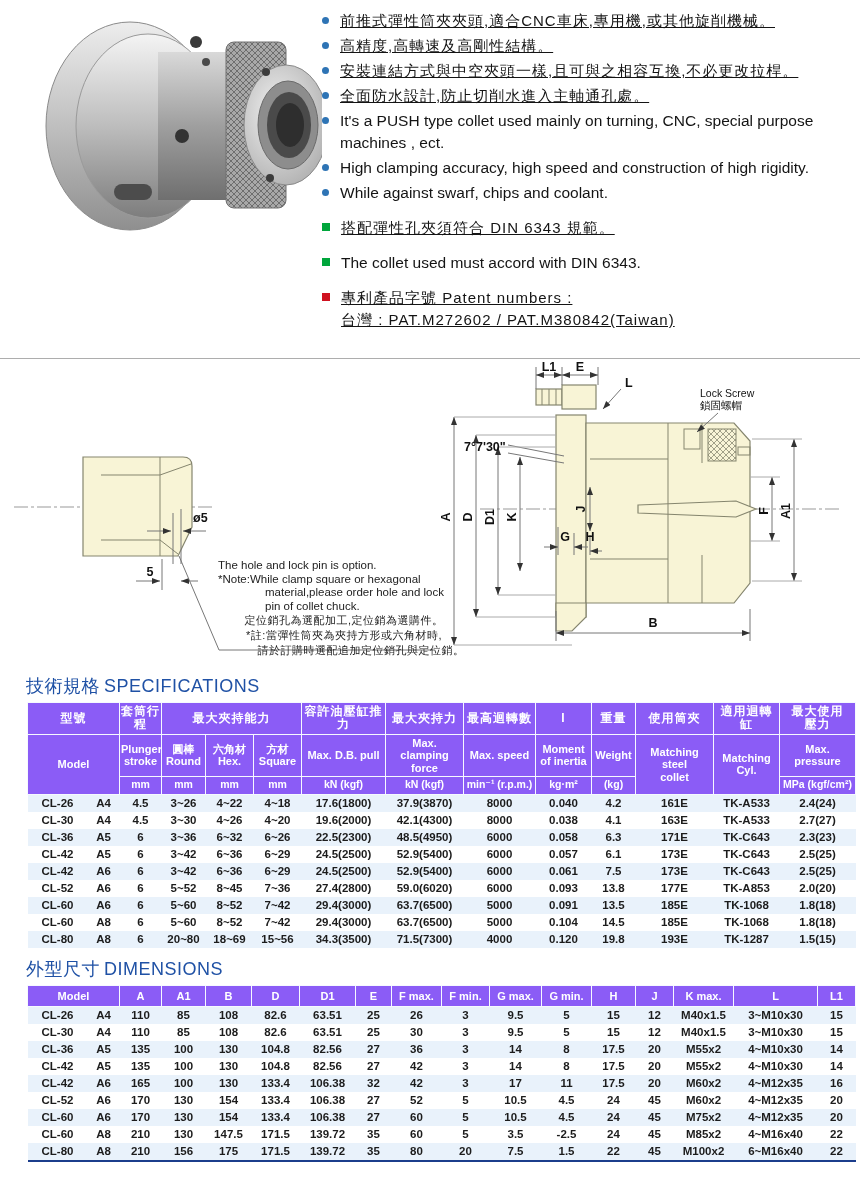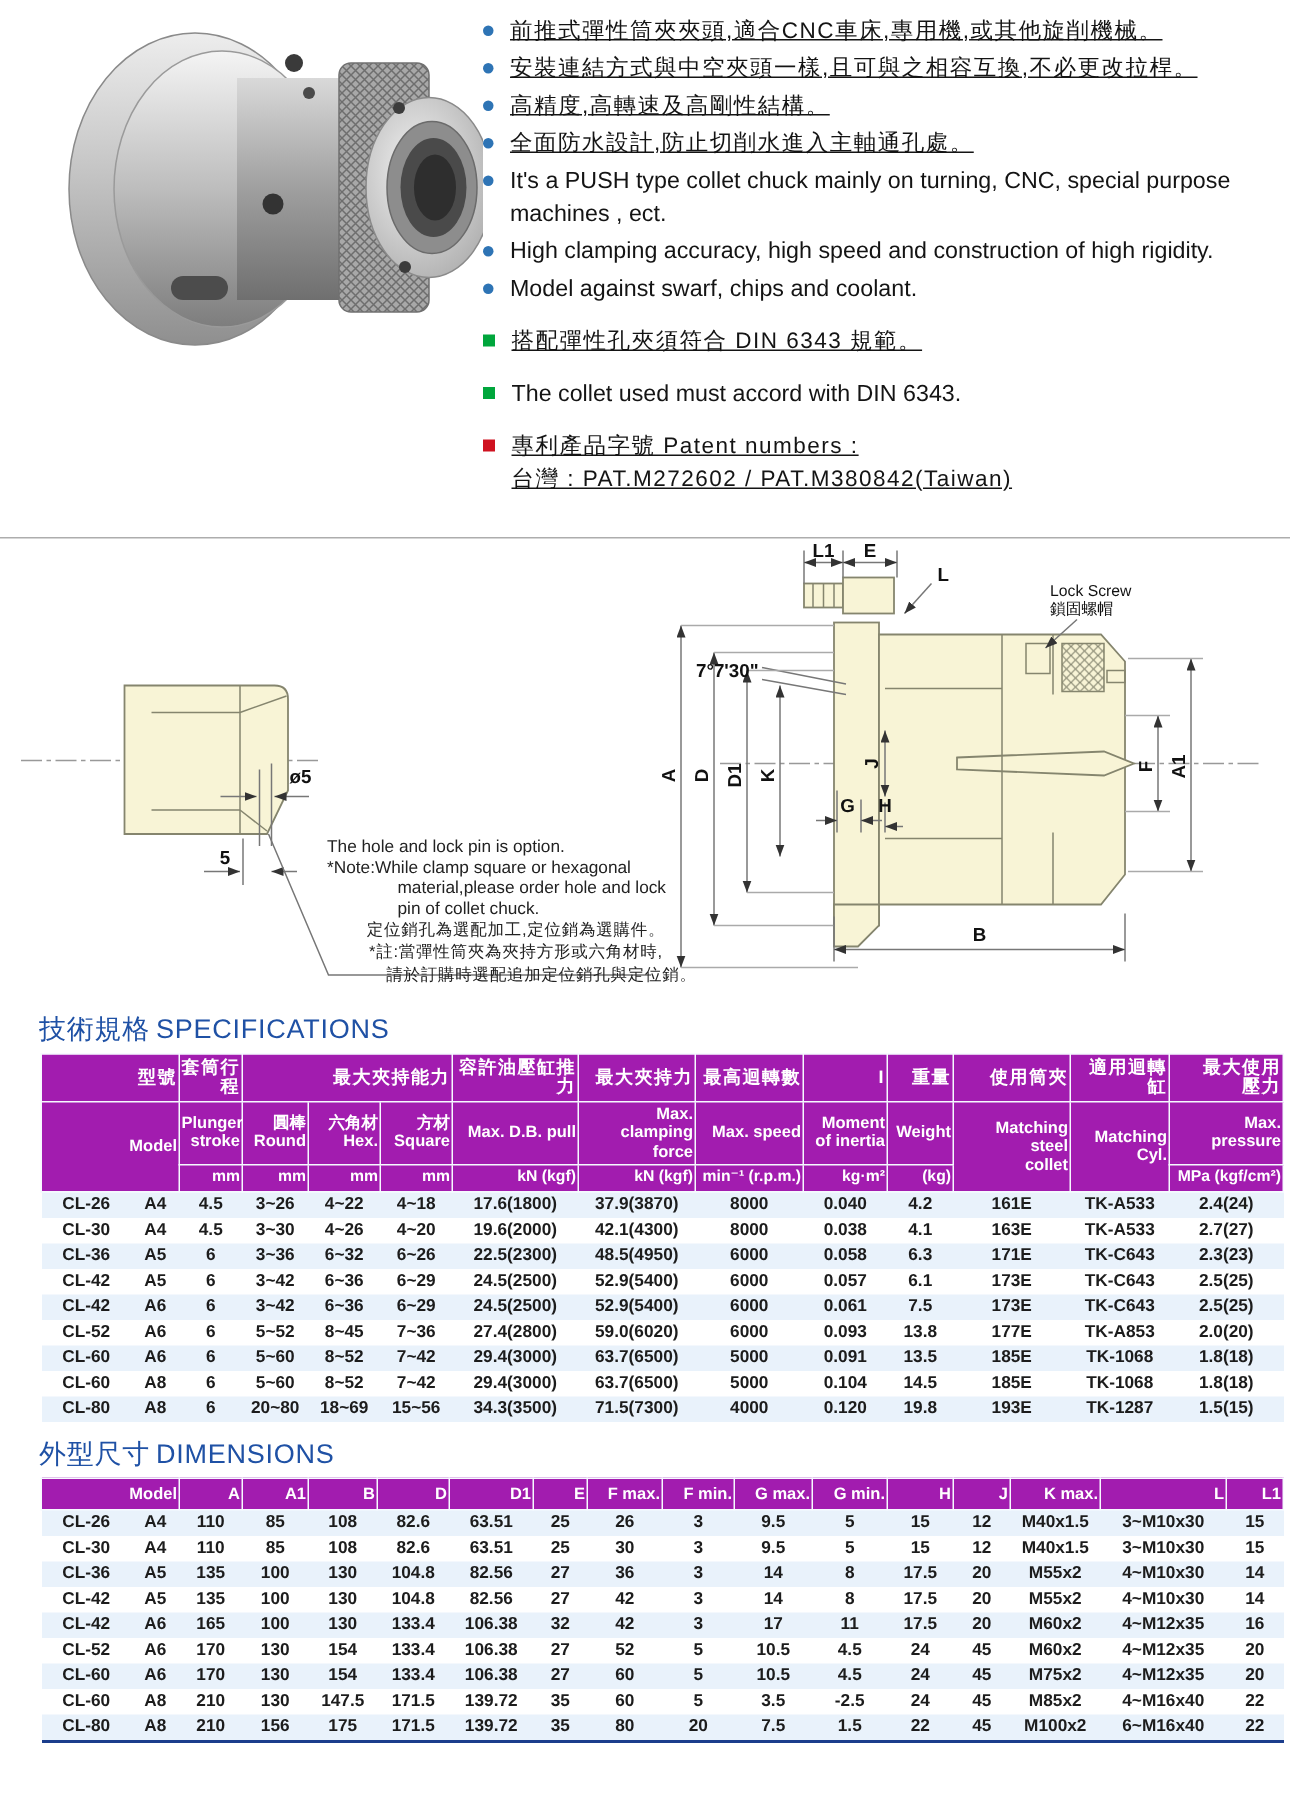--- a/index.html
+++ b/index.html
@@ -41,23 +41,23 @@
   .dimtxt { font-size: 12.5px; font-weight: 600; fill: #111; }
   .smalltxt { font-size: 10.5px; fill: #111; }
 
   
   .disclaimer { margin: 34px 0 0 6px; color: #e60014; font-size: 10px; line-height: 11.5px; font-weight: 600; }
   .sec-title { margin: 9px 0 4px 26px; color: #1f51a5; font-size: 18px; letter-spacing: .5px; }
   .sec-title .en { margin-left: 4px; }
 
   table { border-collapse: collapse; table-layout: fixed; margin-left: 27px; width: 828px; }
   thead th {
-    background: #a21caf; color: #fff; border: 1px solid #f6f9ff;
+    background: #8b5cf6; color: #fff; border: 1px solid #f6f9ff;
     font-weight: 700; white-space: pre-line; line-height: 1.12;
-    padding: 2px 1px; vertical-align: middle; text-align: right;
+    padding: 2px 1px; vertical-align: middle; text-align: center;
   }
   .spec thead .zh-row th { font-size: 12px; letter-spacing: 1px; height: 25px; }
   .spec thead .en-row th { font-size: 11px; letter-spacing: 0; height: 33px; }
   .spec thead .unit-row th { font-size: 10.5px; height: 18px; }
   tbody td {
     text-align: center; font-size: 11.5px; font-weight: 700; color: #1c1c1c;
     padding: 1.5px 0; height: 17px; line-height: 14px;
   }
   tbody tr:nth-child(odd) { background: #e9f2fb; }
   tbody tr:nth-child(even) { background: #ffffff; }
@@ -114,41 +114,41 @@
       </g>
     </svg>
 
     <ul class="bullets">
         <li>
           <span class="marker round-blue"></span>
           <span class="btext zh">前推式彈性筒夾夾頭,適合CNC車床,專用機,或其他旋削機械。</span>
         </li>
         <li>
           <span class="marker round-blue"></span>
-          <span class="btext zh">安裝連結方式與中空夾頭一樣,且可與之相容互換,不必更改拉桿。</span>
+          <span class="btext zh">高精度,高轉速及高剛性結構。</span>
         </li>
         <li>
           <span class="marker round-blue"></span>
-          <span class="btext zh">高精度,高轉速及高剛性結構。</span>
+          <span class="btext zh">安裝連結方式與中空夾頭一樣,且可與之相容互換,不必更改拉桿。</span>
         </li>
         <li>
           <span class="marker round-blue"></span>
           <span class="btext zh">全面防水設計,防止切削水進入主軸通孔處。</span>
         </li>
         <li>
           <span class="marker round-blue"></span>
-          <span class="btext en">It's a PUSH type collet chuck mainly on turning, CNC, special purpose machines , ect.</span>
+          <span class="btext en">It's a PUSH type collet used mainly on turning, CNC, special purpose machines , ect.</span>
         </li>
         <li>
           <span class="marker round-blue"></span>
           <span class="btext en">High clamping accuracy, high speed and construction of high rigidity.</span>
         </li>
         <li>
           <span class="marker round-blue"></span>
-          <span class="btext en">Model against swarf, chips and coolant.</span>
+          <span class="btext en">While against swarf, chips and coolant.</span>
         </li>
         <li class="gap">
           <span class="marker square-green"></span>
           <span class="btext zh">搭配彈性孔夾須符合 DIN 6343 規範。</span>
         </li>
         <li class="gap">
           <span class="marker square-green"></span>
           <span class="btext en">The collet used must accord with DIN 6343.</span>
         </li>
         <li class="gap">

